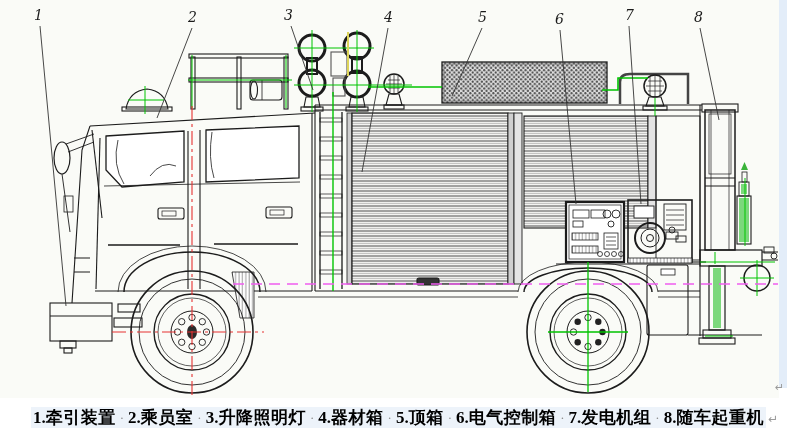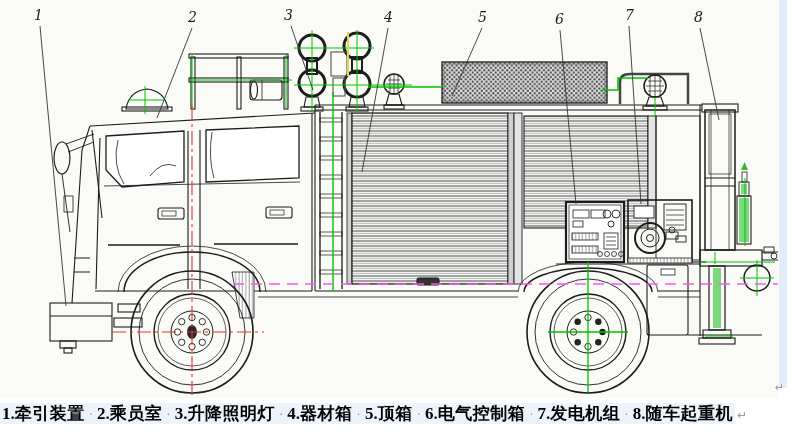--- a/index.html
+++ b/index.html
@@ -10,24 +10,24 @@
   .drawing-wrap{position:absolute;left:0;top:0;width:809px;height:398px;}
   svg text.callout{
     font-family:"DejaVu Serif", serif;font-style:italic;
     font-size:14px;fill:#1b1b1b;
   }
   .after-image-return{
     position:absolute;left:775px;top:381px;width:30px;height:14px;
     color:#9a9a9a;font-size:11px;font-family:"DejaVu Sans", sans-serif;
   }
   .caption{
-    position:absolute;left:0;top:402px;width:670px;height:30px;
+    position:absolute;left:0;top:402px;width:809px;height:30px;
     text-align:center;white-space:nowrap;
     font-family:"Liberation Serif","DejaVu Serif",serif;
-    font-weight:bold;font-size:17px;color:#000;line-height:24px;
+    font-weight:bold;font-size:17px;color:#000;line-height:32px;
   }
   .cap-inner{background:#edf3fa;padding:1px 2px;}
   .cap-num{color:#000;}
   .cap-label{color:#000;letter-spacing:0.5px;}
   .cap-sep{color:#8d8d8d;font-weight:normal;padding:0 4px;font-size:13px;vertical-align:1px;}
   .cap-return{color:#9a9a9a;font-weight:normal;font-size:12px;padding-left:2px;
     font-family:"DejaVu Sans", sans-serif;background:#fff;}
 </style>
 </head>
 <body>

